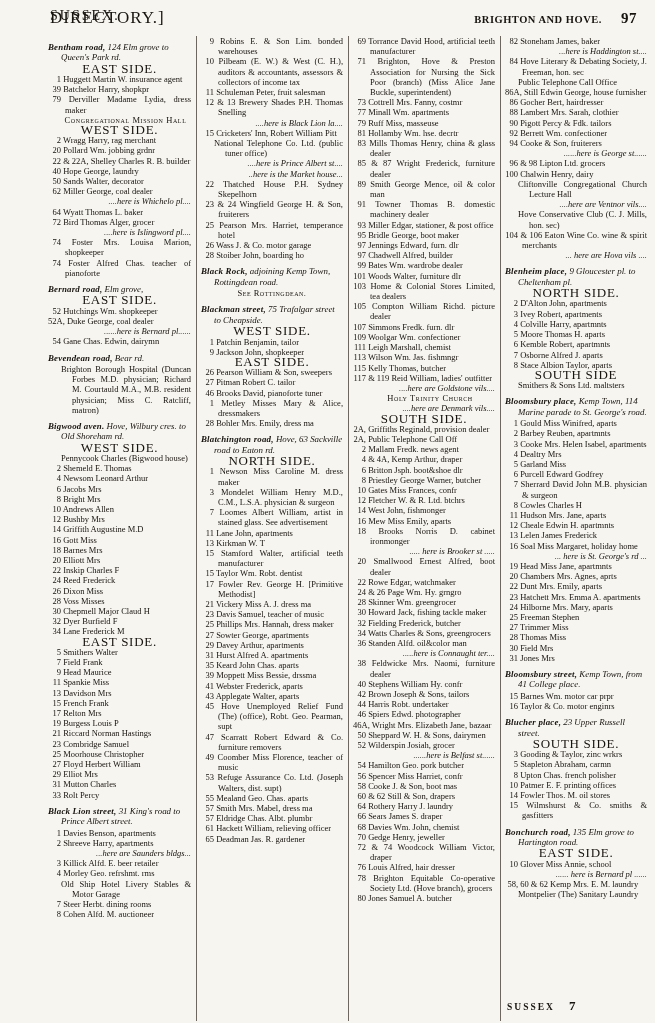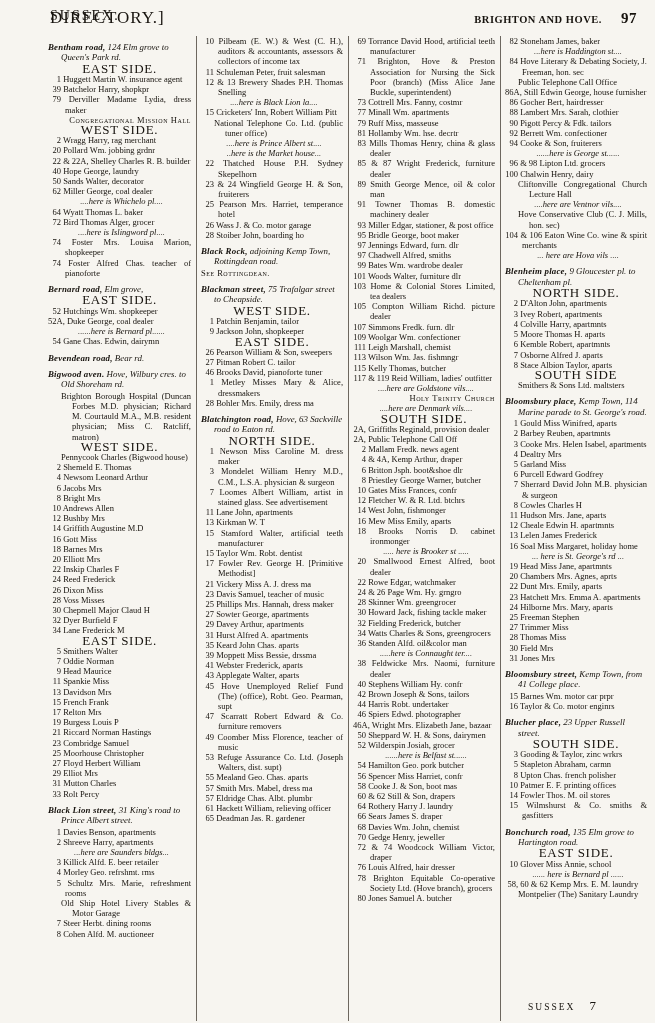--- a/index.html
+++ b/index.html
@@ -37,28 +37,28 @@
     font-size:8.9px; line-height:10.4px;
     padding-left:13px; text-indent:-13px; text-align:left;font-style:italic;
   }
   .sname { font-weight:bold; letter-spacing:0.2px; }
   .side {
     text-align:center; font-size:13px; letter-spacing:0.7px;
     padding:0; text-indent:0;
   }
   .e { padding-left:17px; text-indent:-17px; }
   .e .num { display:inline-block; min-width:13px; text-align:right; text-indent:0; }
-  .i { font-style:italic; padding-left:4px; text-indent:0; text-align:center; }
+  .i { font-style:italic; padding-left:4px; text-indent:0; text-align:right; }
   .p { padding-left:24px; text-indent:-11px; }
-  .sc { font-variant:small-caps; letter-spacing:0.6px; padding-left:12px; text-indent:0; text-align:right; }
-  .c { font-variant:small-caps; letter-spacing:0.5px; padding:0; text-indent:0; }
+  .sc { font-variant:small-caps; letter-spacing:0.6px; padding-left:12px; text-indent:0; text-align:center; }
+  .c { text-align:center; font-variant:small-caps; letter-spacing:0.5px; padding:0; text-indent:0; }
   
   .footsig {
-    position:absolute; left:528px; top:998px;
-    font-weight:normal; font-size:9.5px; letter-spacing:2px;
+    position:absolute; left:507px; top:998px;
+    font-weight:bold; font-size:9.5px; letter-spacing:2px;
   }
   .footsig .sig-num { font-size:13px; margin-left:14px; letter-spacing:0; }
 </style>
 </head>
 <body>
 
 <div class="page">
 
   <header class="pagehead">
     <span class="ph-center">SUSSEX.</span>
@@ -90,22 +90,22 @@
         <div class="ln i">....here is Islingword pl....</div>
         <div class="ln e"><span class="num">74</span> <span>Foster Mrs. Louisa Marion, shopkeeper</span></div>
         <div class="ln e"><span class="num">74</span> <span>Foster Alfred Chas. teacher of pianoforte</span></div>
         <div class="ln street"><span class="sname">Bernard road,</span> Elm grove,</div>
         <div class="ln side">EAST SIDE.</div>
         <div class="ln e"><span class="num">52</span> <span>Hutchings Wm. shopkeeper</span></div>
         <div class="ln e"><span class="num">52A,</span> <span>Duke George, coal dealer</span></div>
         <div class="ln i">......here is Bernard pl......</div>
         <div class="ln e"><span class="num">54</span> <span>Gane Chas. Edwin, dairymn</span></div>
         <div class="ln street"><span class="sname">Bevendean road,</span> Bear rd.</div>
+        <div class="ln p">Brighton Borough Hospital (Duncan Forbes M.D. physician; Richard M. Courtauld M.A., M.B. resident physician; Miss C. Ratcliff, matron)</div>
         <div class="ln street"><span class="sname">Bigwood aven.</span> Hove, Wilbury cres. to Old Shoreham rd.</div>
-        <div class="ln p">Brighton Borough Hospital (Duncan Forbes M.D. physician; Richard M. Courtauld M.A., M.B. resident physician; Miss C. Ratcliff, matron)</div>
         <div class="ln side">WEST SIDE.</div>
         <div class="ln p">Pennycook Charles (Bigwood house)</div>
         <div class="ln e"><span class="num">2</span> <span>Shemeld E. Thomas</span></div>
         <div class="ln e"><span class="num">4</span> <span>Newsom Leonard Arthur</span></div>
         <div class="ln e"><span class="num">6</span> <span>Jacobs Mrs</span></div>
         <div class="ln e"><span class="num">8</span> <span>Bright Mrs</span></div>
         <div class="ln e"><span class="num">10</span> <span>Andrews Allen</span></div>
         <div class="ln e"><span class="num">12</span> <span>Bushby Mrs</span></div>
         <div class="ln e"><span class="num">14</span> <span>Griffith Augustine M.D</span></div>
         <div class="ln e"><span class="num">16</span> <span>Gott Miss</span></div>
@@ -113,46 +113,46 @@
         <div class="ln e"><span class="num">20</span> <span>Elliott Mrs</span></div>
         <div class="ln e"><span class="num">22</span> <span>Inskip Charles F</span></div>
         <div class="ln e"><span class="num">24</span> <span>Reed Frederick</span></div>
         <div class="ln e"><span class="num">26</span> <span>Dixon Miss</span></div>
         <div class="ln e"><span class="num">28</span> <span>Voss Misses</span></div>
         <div class="ln e"><span class="num">30</span> <span>Chepmell Major Claud H</span></div>
         <div class="ln e"><span class="num">32</span> <span>Dyer Burfield F</span></div>
         <div class="ln e"><span class="num">34</span> <span>Lane Frederick M</span></div>
         <div class="ln side">EAST SIDE.</div>
         <div class="ln e"><span class="num">5</span> <span>Smithers Walter</span></div>
-        <div class="ln e"><span class="num">7</span> <span>Oddie Norman</span></div>
+        <div class="ln e"><span class="num">7</span> <span>Field Frank</span></div>
         <div class="ln e"><span class="num">9</span> <span>Head Maurice</span></div>
         <div class="ln e"><span class="num">11</span> <span>Spankie Miss</span></div>
         <div class="ln e"><span class="num">13</span> <span>Davidson Mrs</span></div>
         <div class="ln e"><span class="num">15</span> <span>French Frank</span></div>
         <div class="ln e"><span class="num">17</span> <span>Relton Mrs</span></div>
         <div class="ln e"><span class="num">19</span> <span>Burgess Louis P</span></div>
         <div class="ln e"><span class="num">21</span> <span>Riccard Norman Hastings</span></div>
         <div class="ln e"><span class="num">23</span> <span>Combridge Samuel</span></div>
         <div class="ln e"><span class="num">25</span> <span>Moorhouse Christopher</span></div>
         <div class="ln e"><span class="num">27</span> <span>Floyd Herbert William</span></div>
         <div class="ln e"><span class="num">29</span> <span>Elliot Mrs</span></div>
         <div class="ln e"><span class="num">31</span> <span>Mutton Charles</span></div>
         <div class="ln e"><span class="num">33</span> <span>Rolt Percy</span></div>
         <div class="ln street"><span class="sname">Black Lion street,</span> 31 King's road to Prince Albert street.</div>
         <div class="ln e"><span class="num">1</span> <span>Davies Benson, apartments</span></div>
         <div class="ln e"><span class="num">2</span> <span>Shreeve Harry, apartments</span></div>
         <div class="ln i">...here are Saunders bldgs...</div>
         <div class="ln e"><span class="num">3</span> <span>Killick Alfd. E. beer retailer</span></div>
         <div class="ln e"><span class="num">4</span> <span>Morley Geo. refrshmt. rms</span></div>
-        <div class="ln e"><span class="num">5</span> <span>Schultz Mrs. Marie, refreshment rooms</span></div>
         <div class="ln p">Old Ship Hotel Livery Stables &amp; Motor Garage</div>
         <div class="ln e"><span class="num">7</span> <span>Steer Herbt. dining rooms</span></div>
         <div class="ln e"><span class="num">8</span> <span>Cohen Alfd. M. auctioneer</span></div>
       </section>
     <section class="col">
+        <div class="ln e"><span class="num">9</span> <span>Robins E. &amp; Son Lim. bonded warehouses</span></div>
         <div class="ln e"><span class="num">10</span> <span>Pilbeam (E. W.) &amp; West (C. H.), auditors &amp; accountants, assessors &amp; collectors of income tax</span></div>
         <div class="ln e"><span class="num">11</span> <span>Schuleman Peter, fruit salesman</span></div>
         <div class="ln e"><span class="num">12</span> <span>&amp; 13 Brewery Shades P.H. Thomas Snelling</span></div>
         <div class="ln i">....here is Black Lion la....</div>
         <div class="ln e"><span class="num">15</span> <span>Cricketers' Inn, Robert William Pitt</span></div>
         <div class="ln p">National Telephone Co. Ltd. (public tuner office)</div>
         <div class="ln i">....here is Prince Albert st....</div>
         <div class="ln i">..here is the Market house...</div>
         <div class="ln e"><span class="num">22</span> <span>Thatched House P.H. Sydney Skepelhorn</span></div>
         <div class="ln e"><span class="num">23</span> <span>&amp; 24 Wingfield George H. &amp; Son, fruiterers</span></div>
@@ -208,21 +208,21 @@
         <div class="ln e"><span class="num">77</span> <span>Minall Wm. apartments</span></div>
         <div class="ln e"><span class="num">79</span> <span>Ruff Miss, masseuse</span></div>
         <div class="ln e"><span class="num">81</span> <span>Hollamby Wm. hse. decrtr</span></div>
         <div class="ln e"><span class="num">83</span> <span>Mills Thomas Henry, china &amp; glass dealer</span></div>
         <div class="ln e"><span class="num">85</span> <span>&amp; 87 Wright Frederick, furniture dealer</span></div>
         <div class="ln e"><span class="num">89</span> <span>Smith George Mence, oil &amp; color man</span></div>
         <div class="ln e"><span class="num">91</span> <span>Towner Thomas B. domestic machinery dealer</span></div>
         <div class="ln e"><span class="num">93</span> <span>Miller Edgar, stationer, &amp; post office</span></div>
         <div class="ln e"><span class="num">95</span> <span>Bridle George, boot maker</span></div>
         <div class="ln e"><span class="num">97</span> <span>Jennings Edward, furn. dlr</span></div>
-        <div class="ln e"><span class="num">97</span> <span>Chadwell Alfred, smiths</span></div>
+        <div class="ln e"><span class="num">97</span> <span>Chadwell Alfred, builder</span></div>
         <div class="ln e"><span class="num">99</span> <span>Bates Wm. wardrobe dealer</span></div>
         <div class="ln e"><span class="num">101</span> <span>Woods Walter, furniture dlr</span></div>
         <div class="ln e"><span class="num">103</span> <span>Home &amp; Colonial Stores Limited, tea dealers</span></div>
         <div class="ln e"><span class="num">105</span> <span>Compton William Richd. picture dealer</span></div>
         <div class="ln e"><span class="num">107</span> <span>Simmons Fredk. furn. dlr</span></div>
         <div class="ln e"><span class="num">109</span> <span>Woolgar Wm. confectioner</span></div>
         <div class="ln e"><span class="num">111</span> <span>Leigh Marshall, chemist</span></div>
         <div class="ln e"><span class="num">113</span> <span>Wilson Wm. Jas. fishmngr</span></div>
         <div class="ln e"><span class="num">115</span> <span>Kelly Thomas, butcher</span></div>
         <div class="ln e"><span class="num">117</span> <span>&amp; 119 Reid William, ladies' outfitter</span></div>

